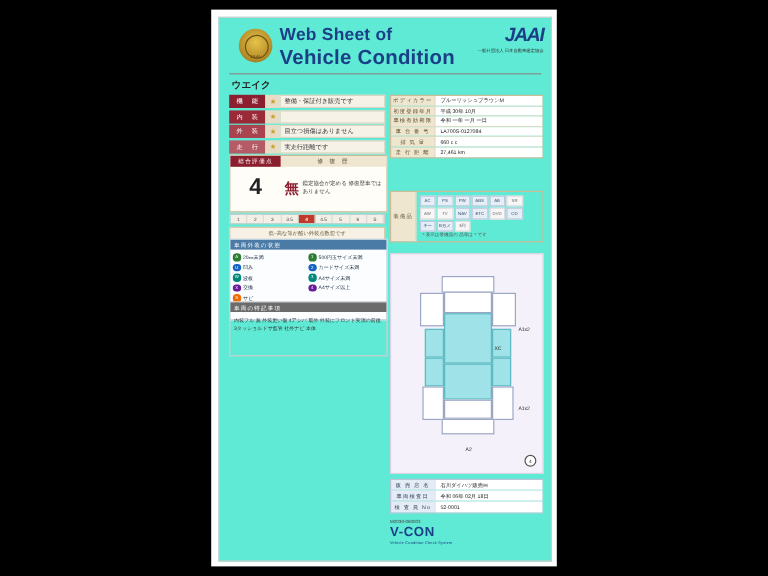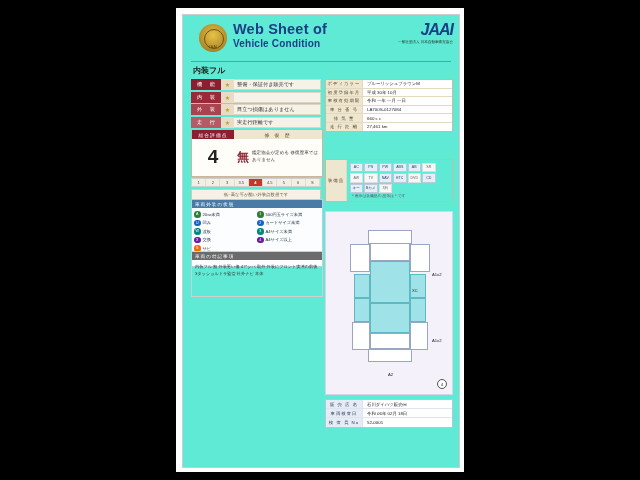--- a/index.html
+++ b/index.html
@@ -13,21 +13,21 @@
   
   .hdr{position:absolute;left:0;top:0;width:276px;height:48px;}
   .jaai-logo{position:absolute;left:16px;top:9px;width:28px;height:28px;}
   .jaai-logo .c{position:absolute;left:0;top:0;width:28px;height:28px;border-radius:50%;
       background:radial-gradient(circle at 50% 40%,#e6c34a 0%,#b8902b 60%,#8a6a18 100%);}
   .jaai-logo .c:after{content:"";position:absolute;left:5px;top:5px;width:18px;height:18px;
       border-radius:50%;border:1px solid #6d5310;}
   .jaai-logo .lbl{position:absolute;left:0;top:21px;width:28px;text-align:center;font-size:3.6px;color:#5a4408;letter-spacing:.3px;}
   .title{position:absolute;left:50px;top:6px;color:#1b3f86;font-weight:bold;line-height:1.18;}
   .title .l1{font-size:14.5px;letter-spacing:.2px;}
-  .title .l2{font-size:10px;letter-spacing:.2px;}
+  .title .l2{font-size:17px;letter-spacing:.2px;}
   .jaai-r{position:absolute;right:6px;top:6px;text-align:right;}
   .jaai-r .big{font-size:16px;font-weight:bold;color:#1b3f86;letter-spacing:-1px;font-style:italic;}
   .jaai-r .sm{font-size:3.6px;color:#333;line-height:1.5;margin-top:1px;}
   .hline{position:absolute;left:8px;top:46px;width:260px;height:1px;background:#8a8a8a;}
 
   
   .maker{position:absolute;left:10px;top:50px;font-size:8px;color:#222;font-weight:bold;}
 
   
   .lblk{position:absolute;left:8px;top:64px;width:130px;}
@@ -137,21 +137,21 @@
           <div class="l1">Web Sheet of</div>
           <div class="l2">Vehicle Condition</div>
         </div>
         <div class="jaai-r">
           <div class="big">JAAI</div>
           <div class="sm">一般社団法人 日本自動車鑑定協会</div>
         </div>
         <div class="hline"></div>
       </div>
 
-      <div class="maker">内装フル</div>
+      <div class="maker">ウエイク</div>
 
       <div class="lblk">
         <div class="erow">
           <div class="ekey">機 能</div>
           <div class="estar">★</div>
           <div class="eval">整備・保証付き販売です</div>
         </div>
         <div class="erow">
           <div class="ekey k2">内 装</div>
           <div class="estar">★</div>
@@ -351,16 +351,21 @@
         <div class="r">
             <div class="k">車両検査日</div>
             <div class="v">令和 06年 02月 18日</div>
           </div>
         <div class="r">
             <div class="k">検 査 員 No</div>
             <div class="v">52-0001</div>
           </div>
       </div>
 
+      <div class="foot">
+        <div class="code">M2030-060003</div>
+        <div class="vcon">V-CON</div>
+        <div class="vsub">Vehicle Condition Check System</div>
+      </div>
 
     </div>
   </div>
 </div>
 
 </body></html>

